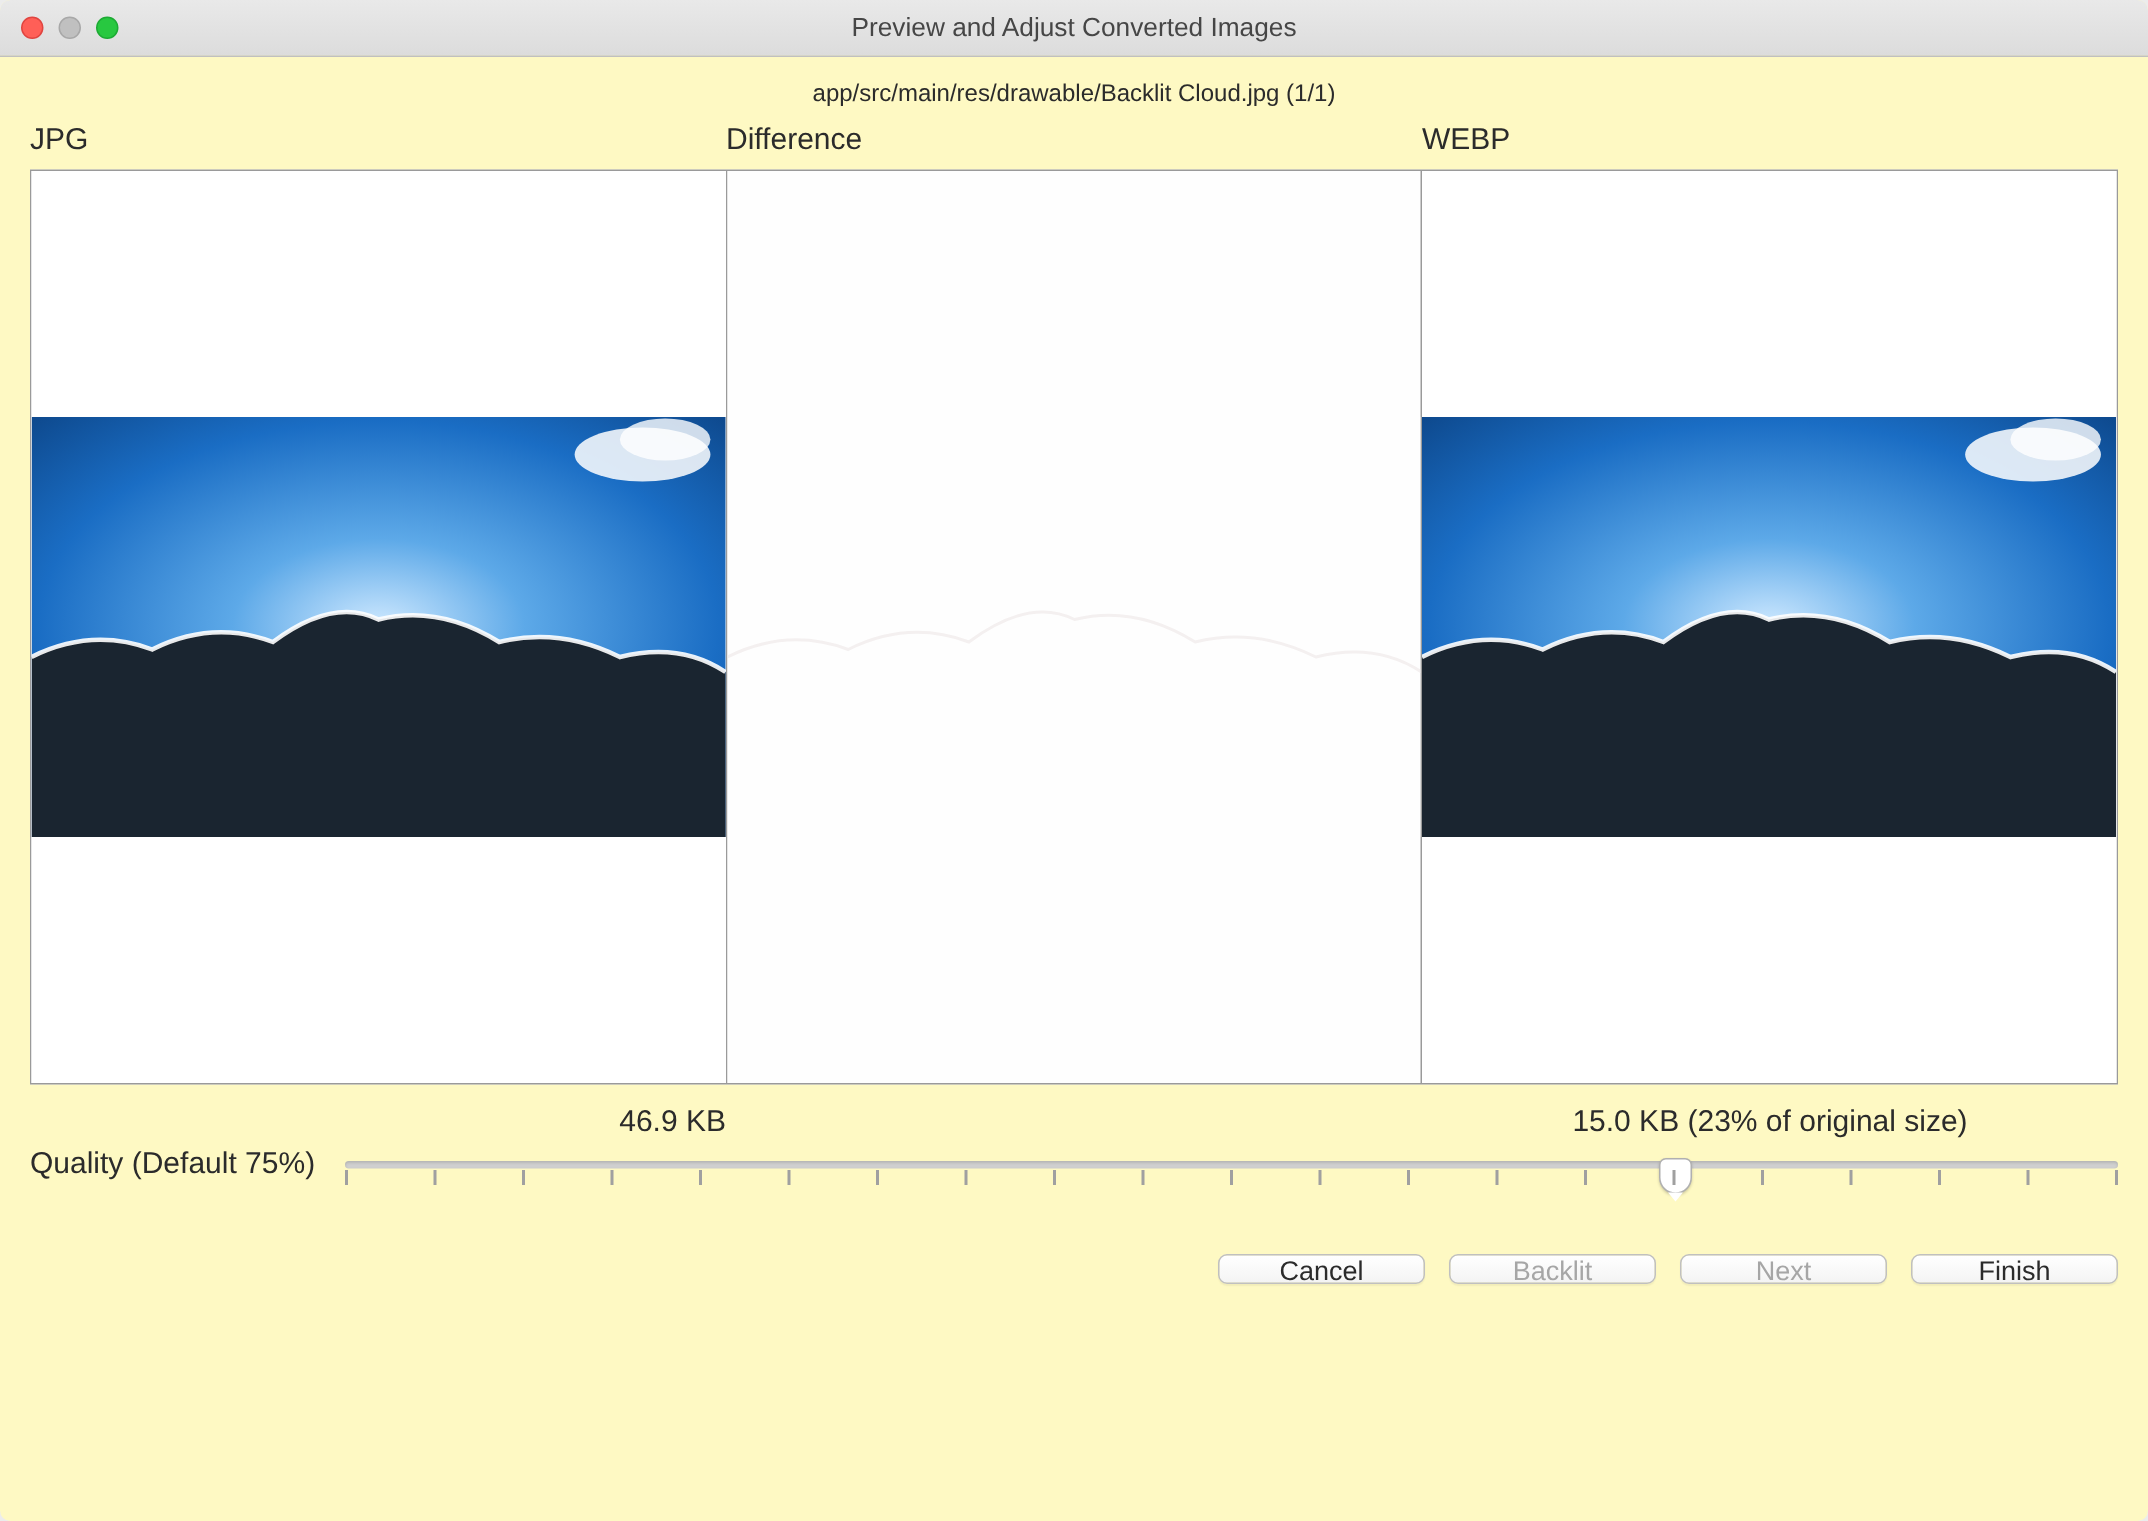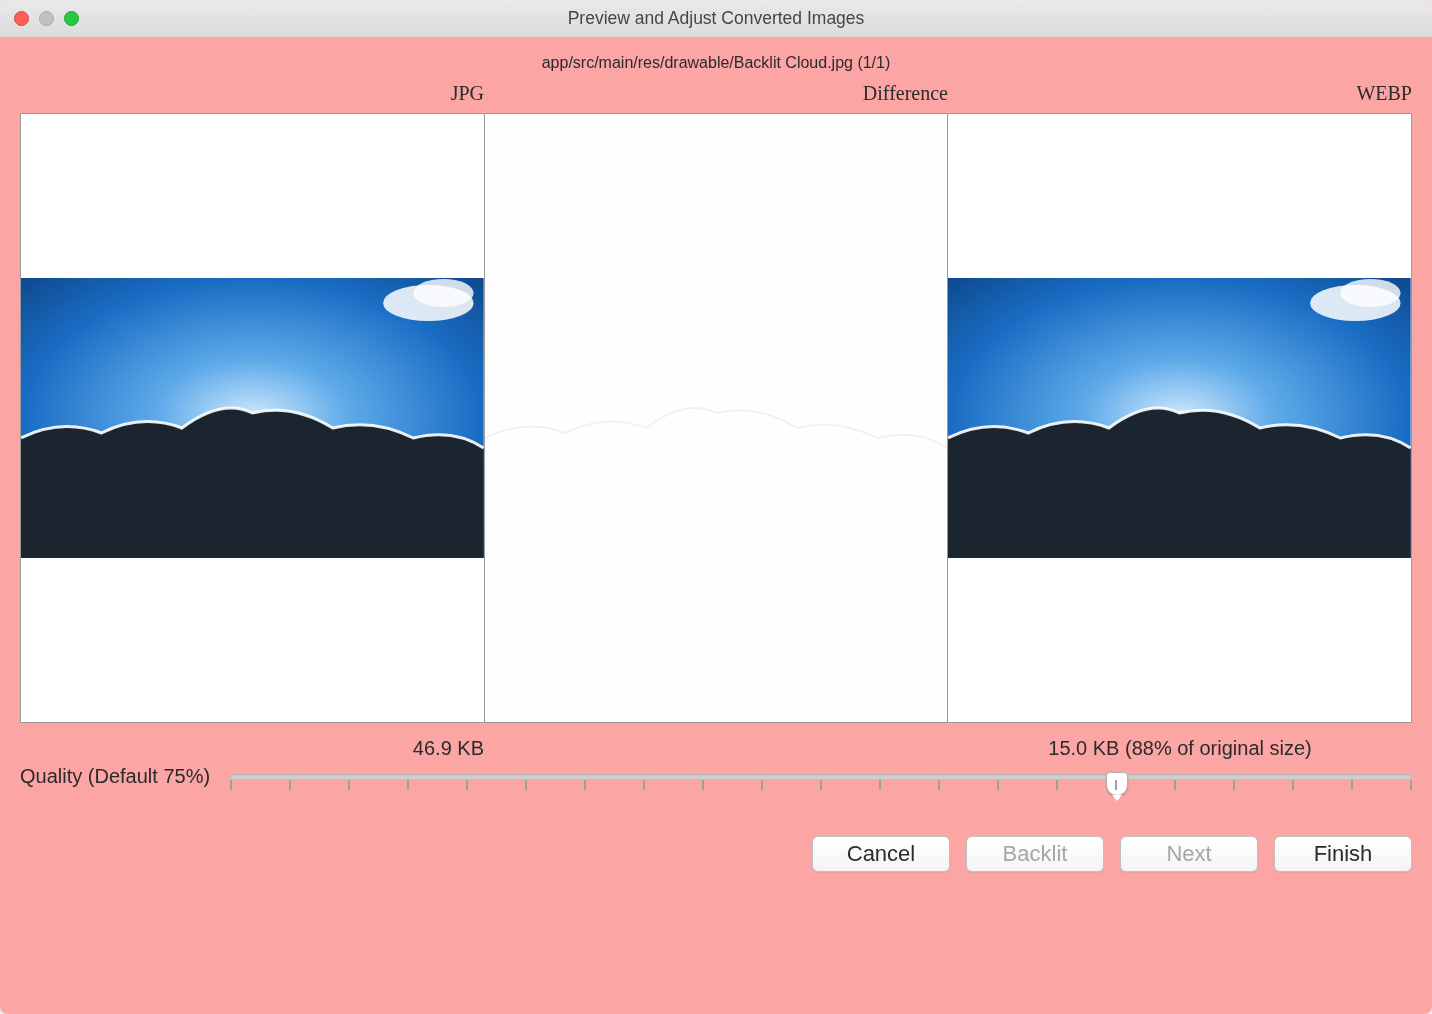--- a/index.html
+++ b/index.html
@@ -11,21 +11,21 @@
       font-family: -apple-system, BlinkMacSystemFont, "Helvetica Neue", sans-serif;
       background: #ececec;
       width: 1432px;
       height: 1014px;
       overflow: hidden;
       position: relative;
     }
     .window {
       width: 100%;
       height: 100%;
-      background: #fca5a5;
+      background: #fef9c3;
       border-radius: 7px;
       overflow: hidden;
       display: flex;
       flex-direction: column;
     }
     .titlebar {
       height: 38px;
       background: linear-gradient(#e9e9e9, #dcdcdc);
       border-bottom: 1px solid #c0c0c0;
       display: flex;
@@ -64,24 +64,23 @@
       color: #2b2b2b;
       margin-bottom: 10px;
     }
     .column-headers {
       display: flex;
       justify-content: space-between;
       margin-bottom: 8px;
     }
     .col-header {
       flex: 1;
-      text-align: right;
+      text-align: left;
       font-size: 20px;
       color: #2b2b2b;
-      font-family: Liberation Serif, serif;
     }
     .preview-row {
       display: flex;
       border: 1px solid #9a9a9a;
       background: #fff;
       height: 610px;
     }
     .preview-cell {
       flex: 1;
       border-right: 1px solid #9a9a9a;
@@ -179,25 +178,25 @@
       border-top: 6px solid #fff;
     }
     .button-row {
       display: flex;
       justify-content: flex-end;
       gap: 16px;
       margin-top: 44px;
     }
     .btn {
       min-width: 138px;
-      height: 36px;
+      height: 20px;
       border: 1px solid #c0c0c0;
       border-radius: 6px;
       background: linear-gradient(#ffffff, #f4f4f4);
-      font-size: 22px;
+      font-size: 18px;
       color: #2b2b2b;
       cursor: pointer;
       box-shadow: 0 1px 1px rgba(0,0,0,0.05);
     }
     .btn:disabled {
       color: #a6a6a6;
       cursor: default;
     }
   </style>
 </head>
@@ -261,21 +260,21 @@
           <path d="M 0 160 Q 40 140 80 155 Q 120 135 160 150 Q 200 120 230 135 Q 270 125 310 150 Q 350 140 390 160 Q 430 150 460 170" stroke="#ffffff" stroke-width="3" fill="none" opacity="0.9"></path>
           <ellipse cx="405" cy="25" rx="45" ry="18" fill="#ffffff" opacity="0.85"></ellipse>
           <ellipse cx="420" cy="15" rx="30" ry="14" fill="#ffffff" opacity="0.8"></ellipse>
         </svg>
       </div>
     </div>
 
     <div class="size-row">
       <div class="size-left">46.9 KB</div>
       <div class="size-mid"></div>
-      <div class="size-right">15.0 KB (88% of original size)</div>
+      <div class="size-right">15.0 KB (23% of original size)</div>
     </div>
 
     <div class="quality-row">
       <div class="quality-label">Quality (Default 75%)</div>
       <div class="slider-container">
         <div class="slider-track">
           <div class="slider-thumb" id="slider-thumb" style="left: 75%;"></div>
         </div>
         <div class="slider-ticks" id="slider-ticks">
             <div class="slider-tick"></div>

